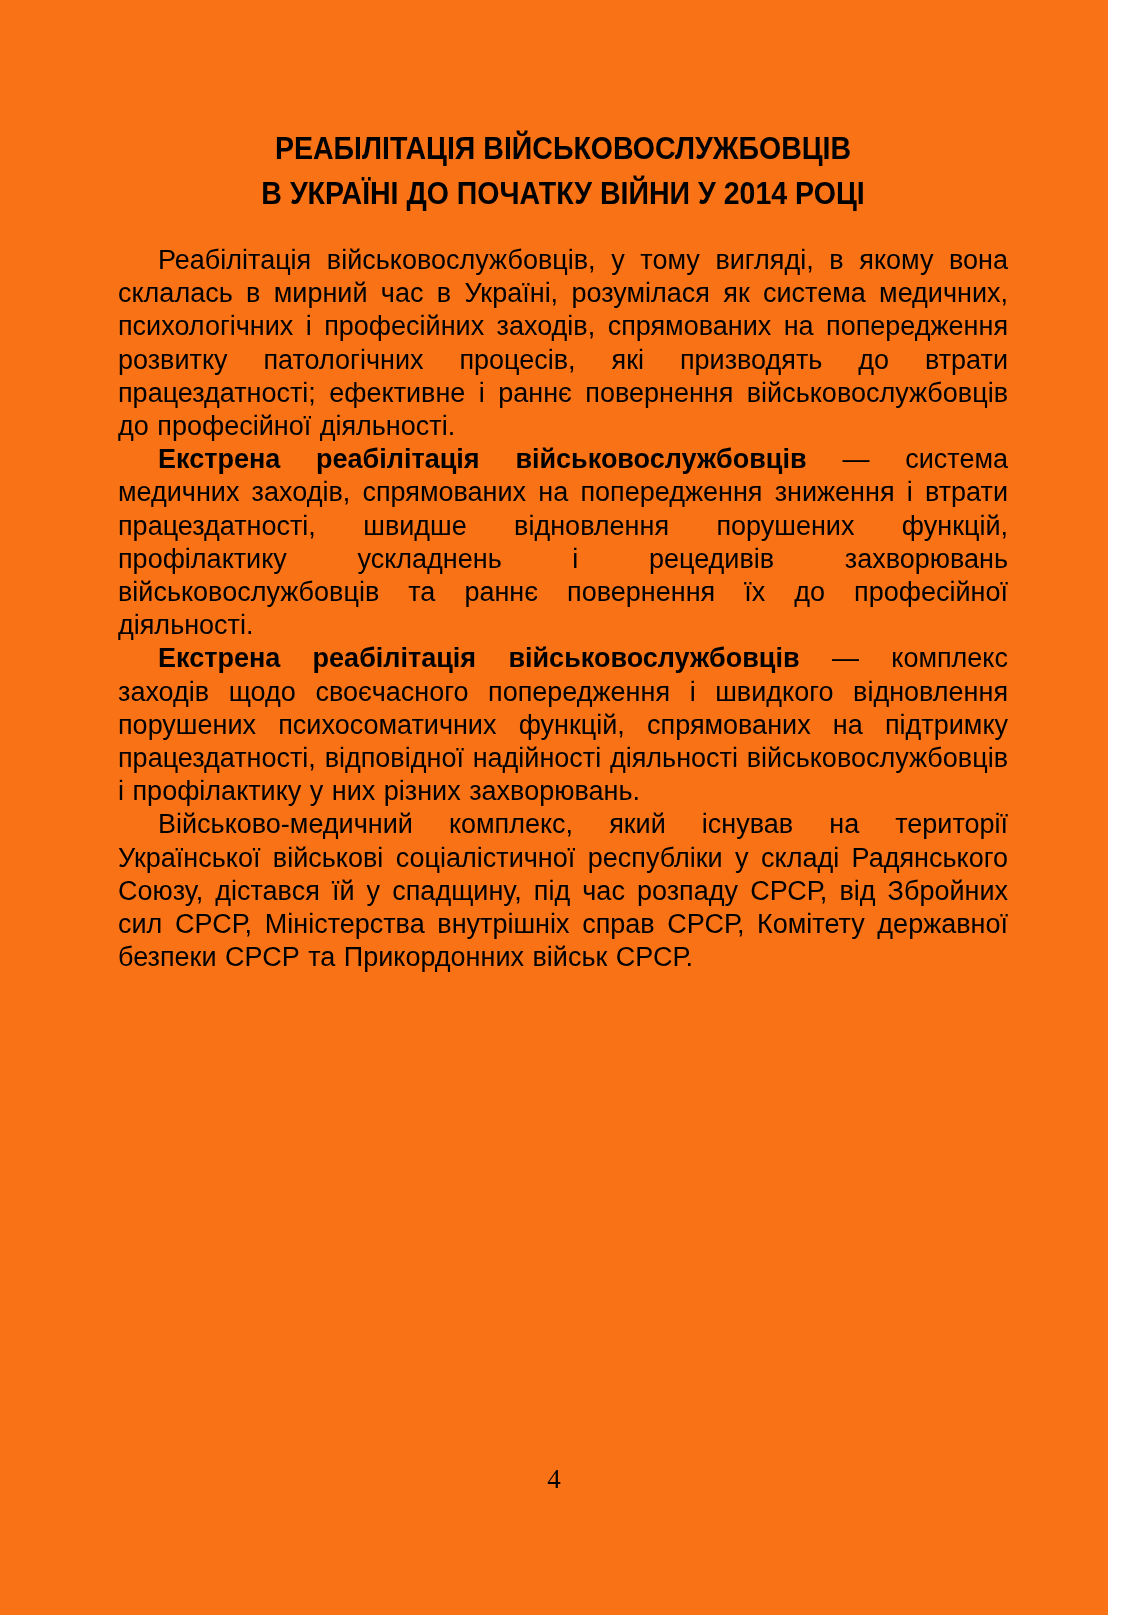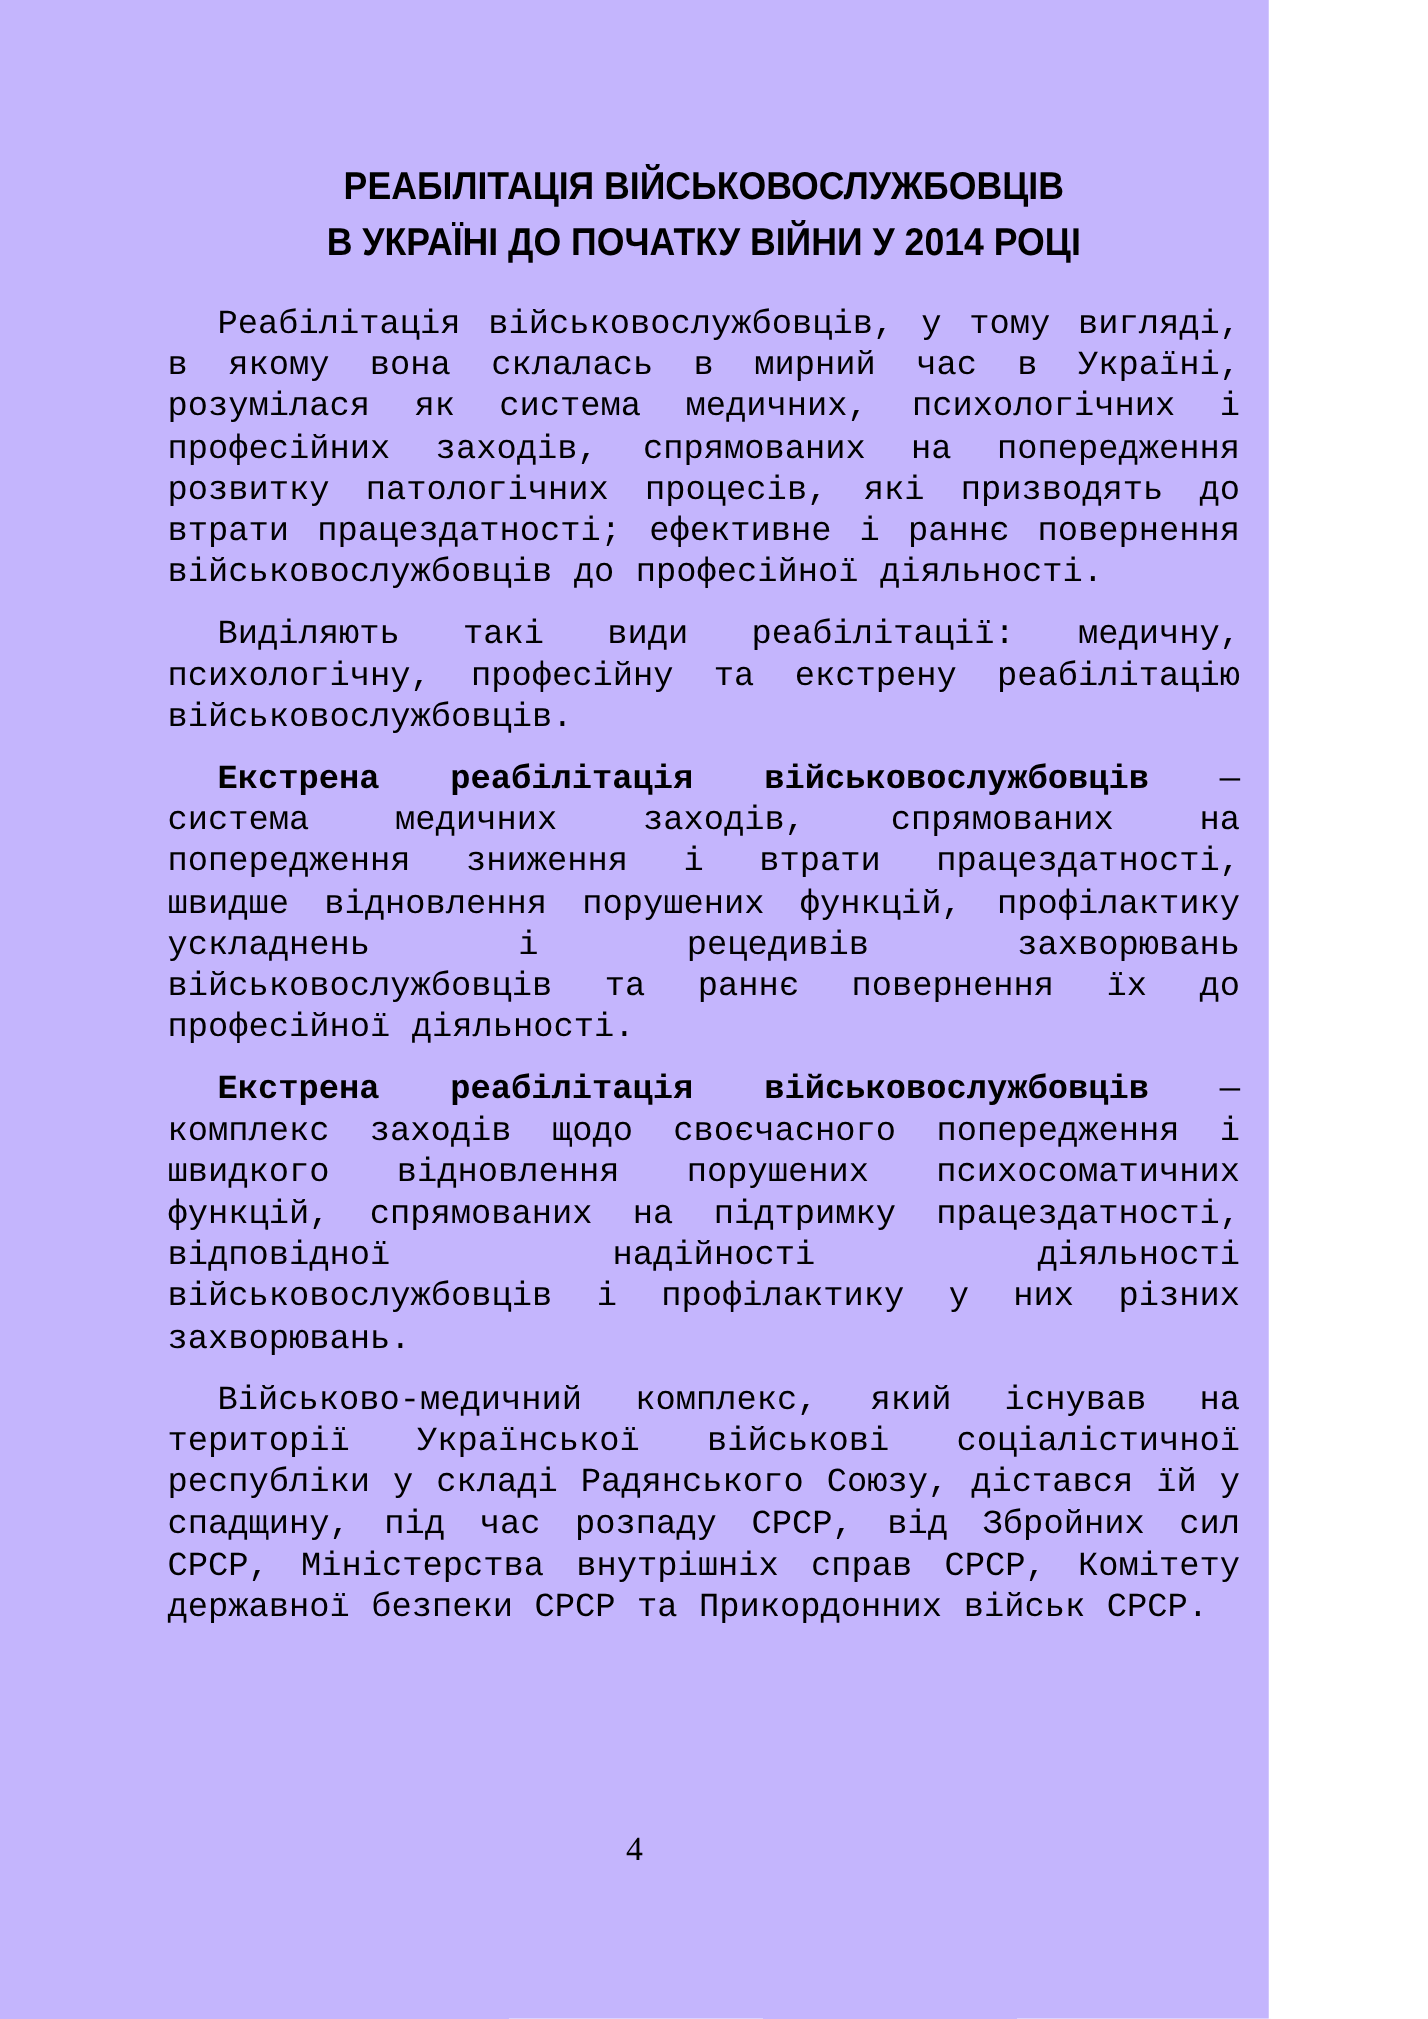--- a/index.html
+++ b/index.html
@@ -2,23 +2,23 @@
 <html lang="uk"><head>
 <meta charset="utf-8">
 <style>
   html, body {
     margin: 0;
     padding: 0;
     background: #ffffff;
   }
   .page {
     position: relative;
-    width: 1015px;
+    width: 1108px;
     height: 1615px;
-    background: #c4b5fd;
+    background: #f97316;
     color: #000000;
     overflow: hidden;
   }
   .content {
     position: absolute;
     left: 118px;
     top: 126px;
     width: 890px;
   }
   .title {
@@ -26,26 +26,26 @@
     font-weight: bold;
     font-size: 31px;
     line-height: 45px;
     text-align: center;
     margin: 0 0 28px 0;
     transform: scaleX(0.92);
     transform-origin: center top;
     white-space: nowrap;
   }
   .body-par {
-    font-family: Liberation Mono, monospace;
+    font-family: Liberation Sans, sans-serif;
     font-size: 27px;
     line-height: 33.2px;
     text-align: justify;
     text-indent: 40px;
-    margin: 16px;
+    margin: 0;
     word-spacing: 1px;
   }
   .lead-bold {
     font-weight: bold;
   }
   .page-number {
     position: absolute;
     top: 1464px;
     left: 0;
     width: 100%;
@@ -61,21 +61,20 @@
 <div class="page">
   <div class="content">
 
     <h1 class="title">
       <div>РЕАБІЛІТАЦІЯ ВІЙСЬКОВОСЛУЖБОВЦІВ</div>
       <div>В УКРАЇНІ ДО ПОЧАТКУ ВІЙНИ У 2014 РОЦІ</div>
     </h1>
 
     <p class="body-par"><span class="lead-bold"></span><span>Реабілітація військовослужбовців, у тому вигляді, в якому вона склалась в мирний час в Україні, розумілася як система медичних, психологічних і професійних заходів, спрямованих на попередження розвитку патологічних процесів, які призводять до втрати працездатності; ефективне і раннє повернення військовослужбовців до професійної діяльності.</span></p>
 
-    <p class="body-par"><span class="lead-bold"></span><span>Виділяють такі види реабілітації: медичну, психологічну, професійну та екстрену реабілітацію військовослужбовців.</span></p>
 
     <p class="body-par"><span class="lead-bold">Екстрена реабілітація військовослужбовців</span><span> — система медичних заходів, спрямованих на попередження зниження і втрати працездатності, швидше відновлення порушених функцій, профілактику ускладнень і рецедивів захворювань військовослужбовців та раннє повернення їх до професійної діяльності.</span></p>
 
 
 
     <p class="body-par"><span class="lead-bold">Екстрена реабілітація військовослужбовців</span><span> — комплекс заходів щодо своєчасного попередження і швидкого відновлення порушених психосоматичних функцій, спрямованих на підтримку працездатності, відповідної надійності діяльності військовослужбовців і профілактику у них різних захворювань.</span></p>
 
     <p class="body-par"><span class="lead-bold"></span><span>Військово-медичний комплекс, який існував на території Української військові соціалістичної республіки у складі Радянського Союзу, дістався їй у спадщину, під час розпаду СРСР, від Збройних сил СРСР, Міністерства внутрішніх справ СРСР, Комітету державної безпеки СРСР та Прикордонних військ СРСР.</span></p>
 
 

